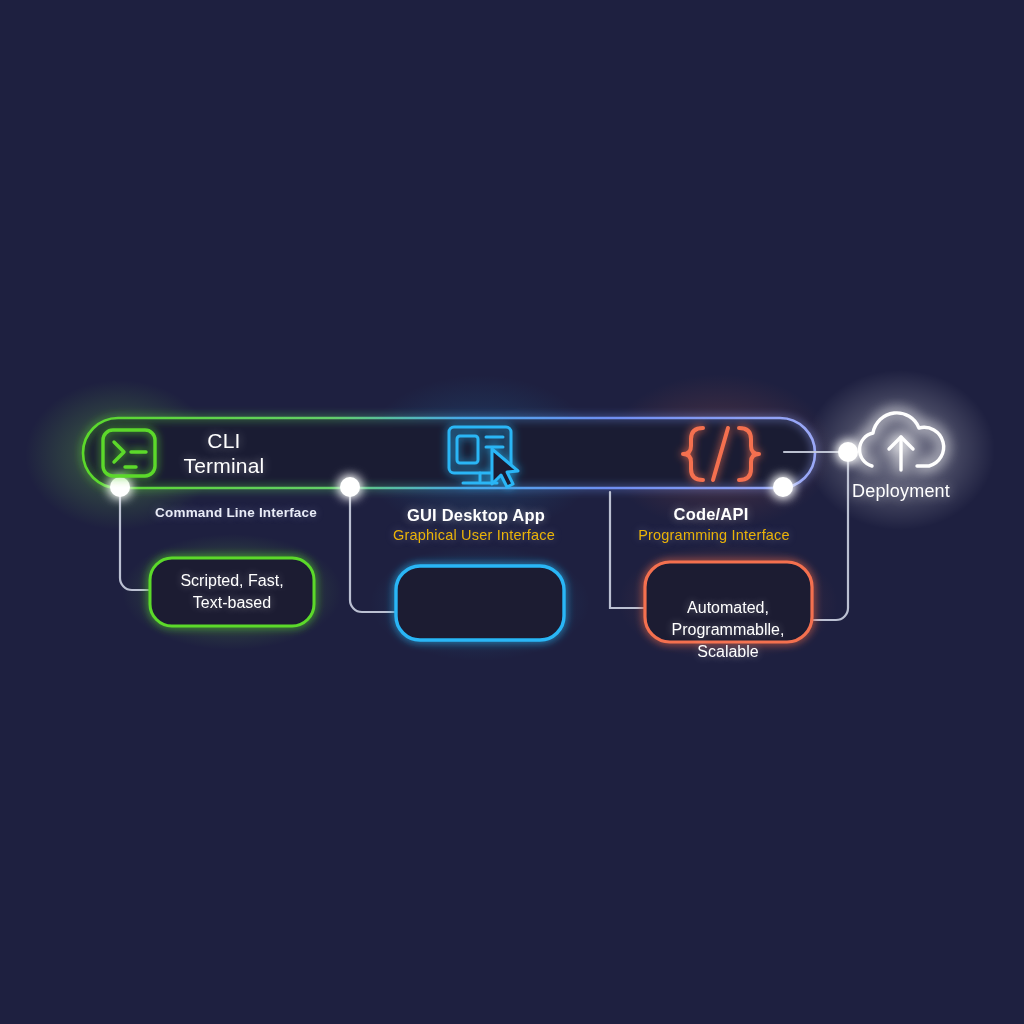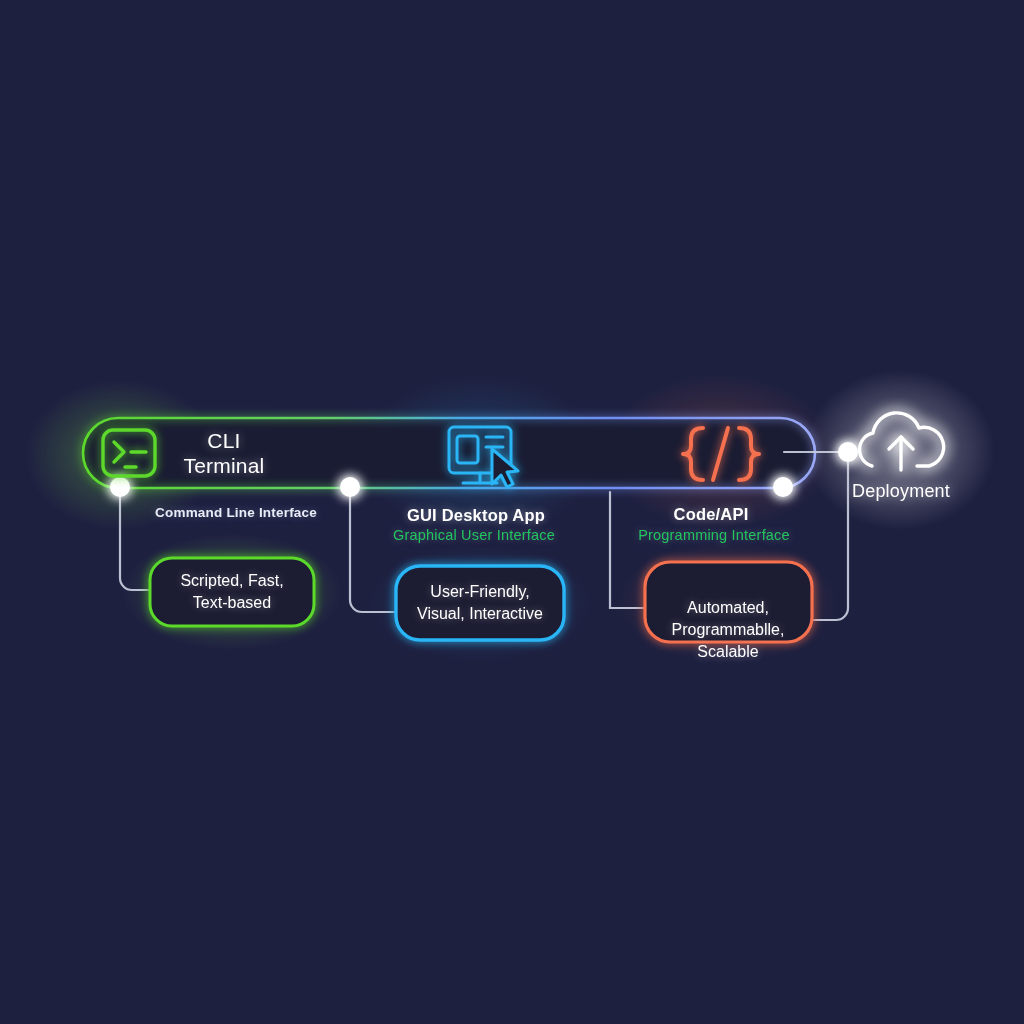--- a/index.html
+++ b/index.html
@@ -11,21 +11,21 @@
   }
   #stage{position:absolute;inset:0;width:1024px;height:1024px;}
   #svg-layer{position:absolute;left:0;top:0;width:1024px;height:1024px;}
 
   .lbl{position:absolute;color:#ffffff;white-space:pre;text-align:center;
        transform:translateX(-50%);letter-spacing:.2px;}
   .stage-title{font-size:21px;font-weight:400;line-height:25px;
        text-shadow:0 0 10px rgba(255,255,255,.45);}
   .stage-name{font-size:16.5px;font-weight:700;line-height:20px;
        text-shadow:0 0 9px rgba(255,255,255,.4);}
-  .stage-sub{font-size:14.5px;font-weight:400;line-height:19px;color:#22c55e;
+  .stage-sub{font-size:14.5px;font-weight:400;line-height:19px;color:#eab308;
        text-shadow:0 0 8px rgba(200,210,255,.35);}
   .stage-caption{font-size:13.5px;font-weight:700;line-height:18px;color:#e9ecf7;
        text-shadow:0 0 8px rgba(200,210,255,.3);}
   .pill-text{position:absolute;transform:translate(-50%,-50%);
        color:#ffffff;font-size:16px;line-height:22px;text-align:center;
        white-space:pre;text-shadow:0 0 8px rgba(255,255,255,.4);}
   .deploy-label{font-size:18px;font-weight:400;line-height:19px;
        text-shadow:0 0 11px rgba(255,255,255,.55);}
 </style>
 </head>
@@ -177,19 +177,17 @@
   <div class="lbl stage-name" style="left:476px;top:505px;">GUI Desktop App</div>
   <div class="lbl stage-sub" style="left:474px;top:526px;">Graphical User Interface</div>
 
   <div class="lbl stage-name" style="left:711px;top:504px;">Code/API</div>
   <div class="lbl stage-sub" style="left:714px;top:526px;">Programming Interface</div>
 
   <div class="lbl deploy-label" style="left:901px;top:482px;">Deployment</div>
 
   <div class="pill-text" style="left:232px;top:592px;">Scripted, Fast,
 Text-based</div>
-  <div class="pill-text" style="left:480px;top:603px;">User-Friendly,
-Visual, Interactive</div>
   <div class="pill-text" style="left:728px;top:602px;margin-top:28px;">Automated,
 Programmablle,
 Scalable</div>
 
 </div>
 
 </body></html>

